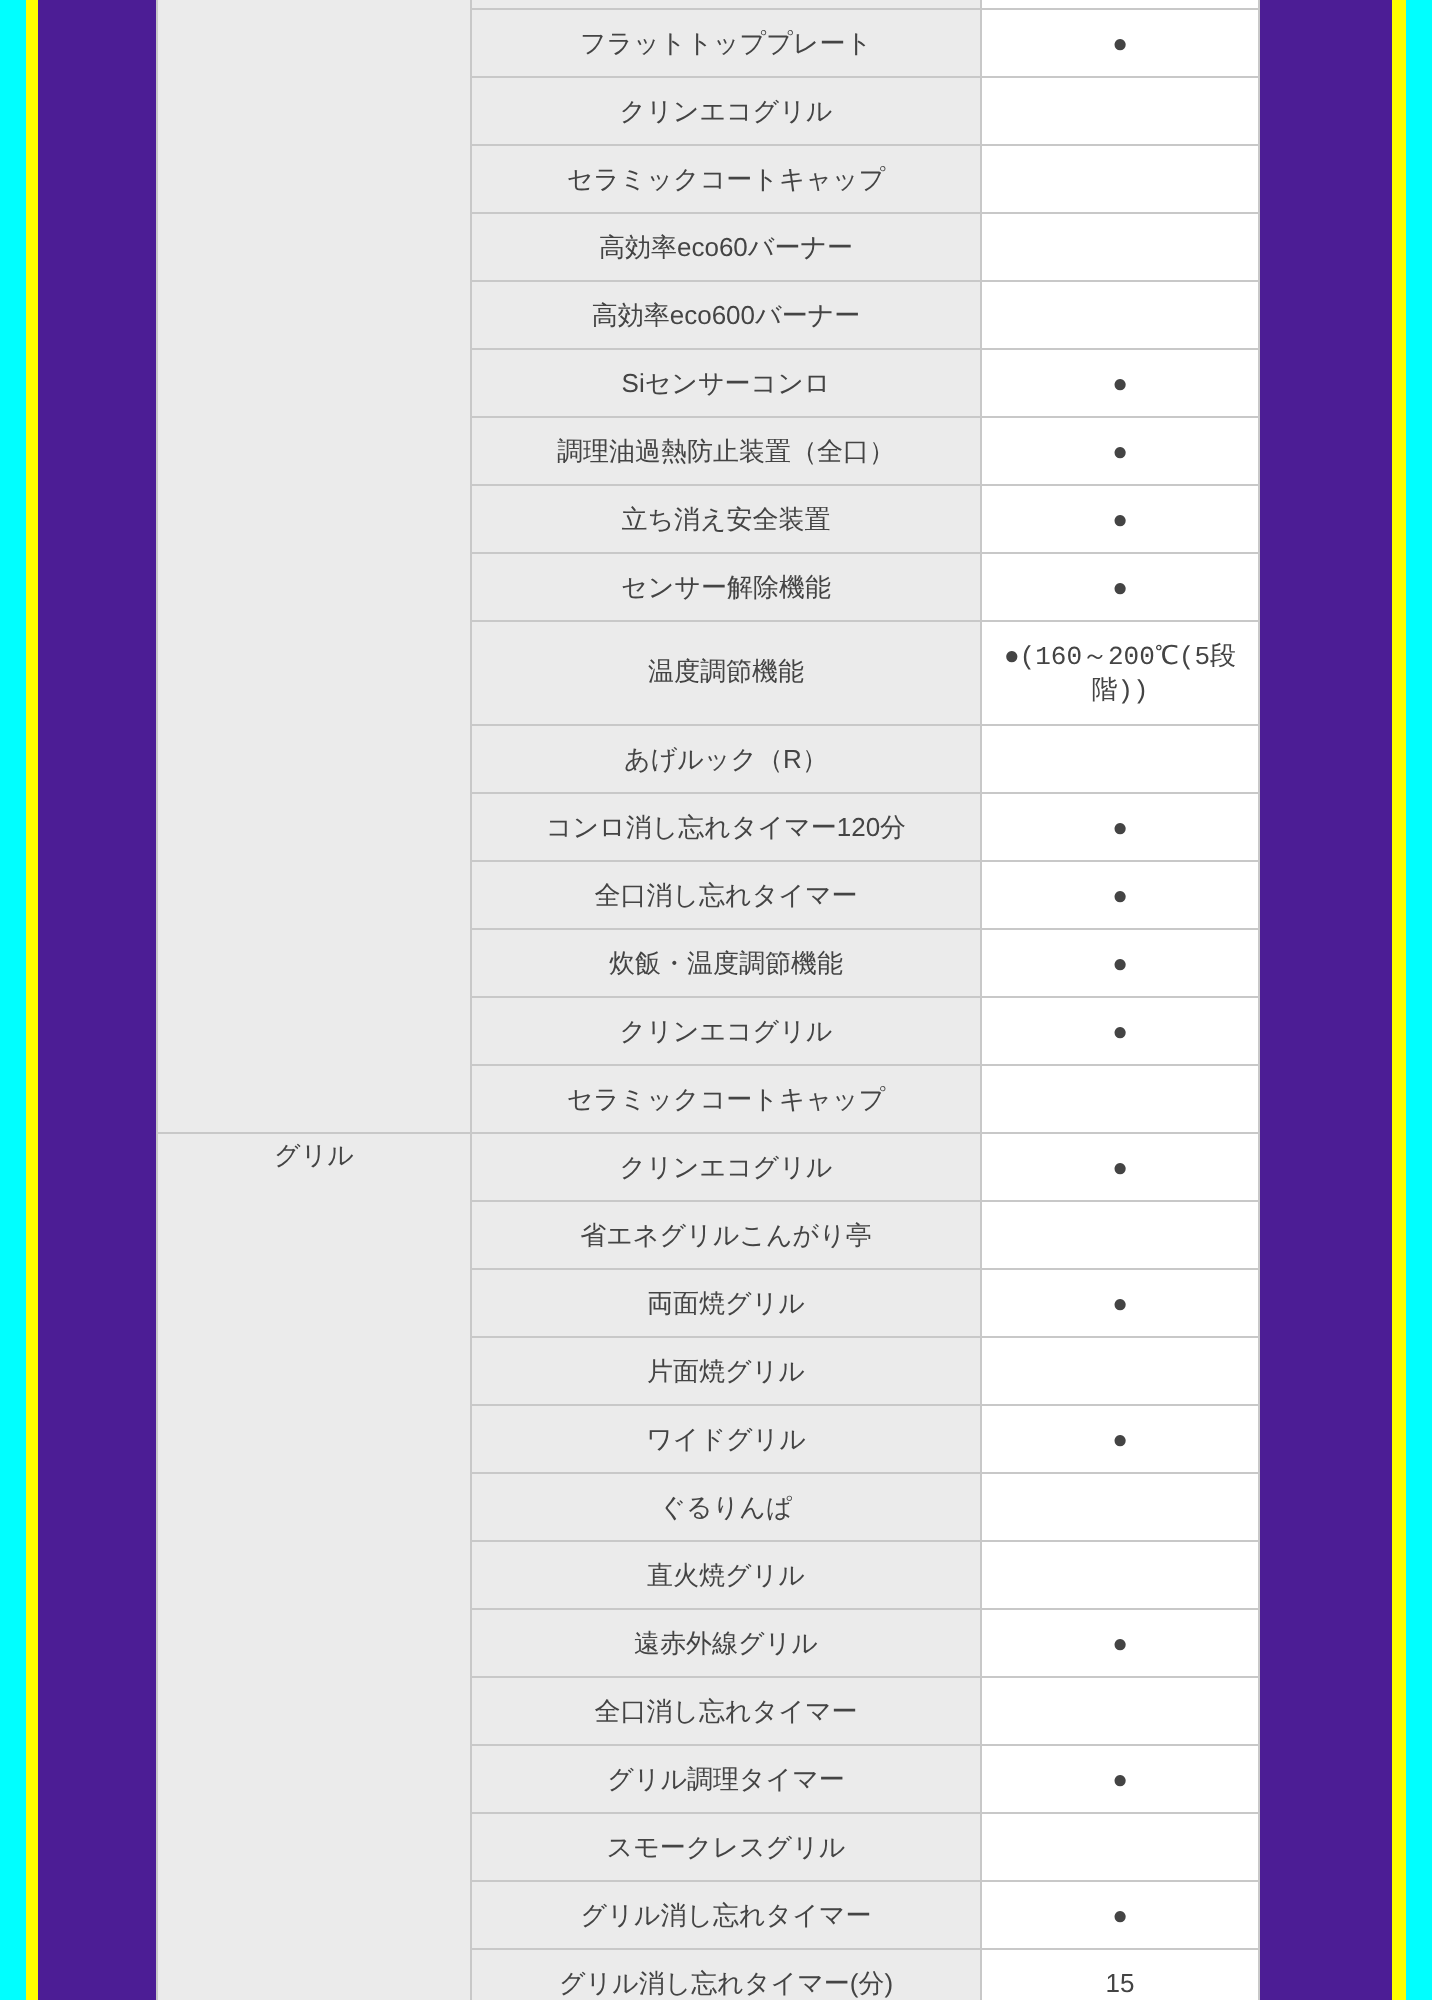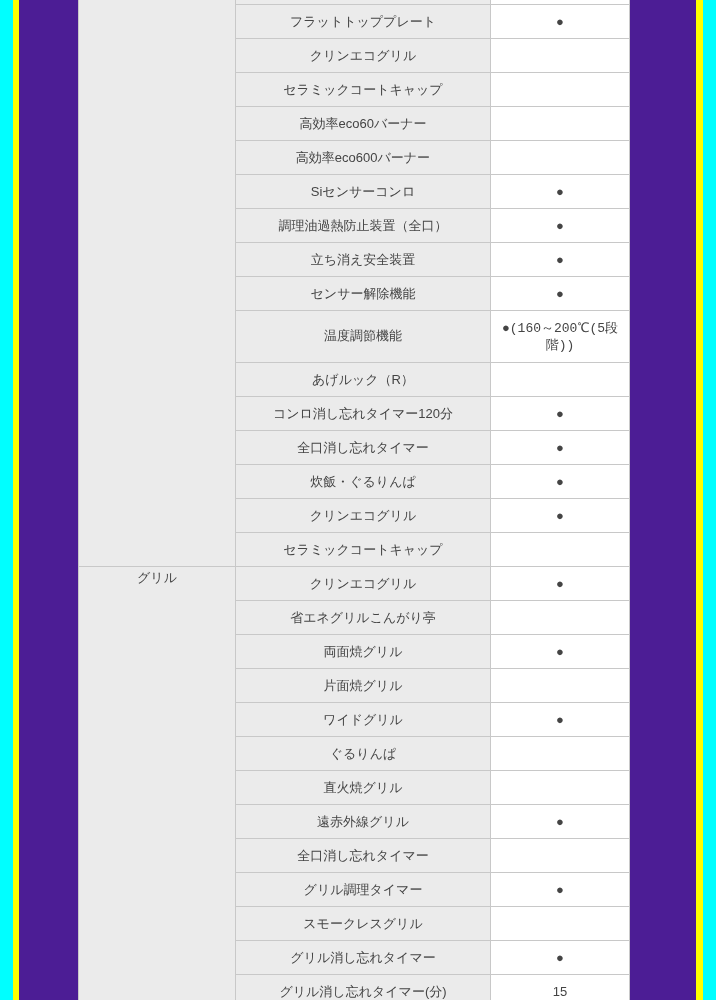--- a/index.html
+++ b/index.html
@@ -137,21 +137,21 @@
           </tr>
           <tr>
             <td class="feat">コンロ消し忘れタイマー120分</td>
             <td class="val">●</td>
           </tr>
           <tr>
             <td class="feat">全口消し忘れタイマー</td>
             <td class="val">●</td>
           </tr>
           <tr>
-            <td class="feat">炊飯・ぐるりんぱ</td>
+            <td class="feat">炊飯・温度調節機能</td>
             <td class="val">●</td>
           </tr>
           <tr>
             <td class="feat">クリンエコグリル</td>
             <td class="val">●</td>
           </tr>
           <tr>
             <td class="feat">セラミックコートキャップ</td>
             <td class="val"></td>
           </tr>

